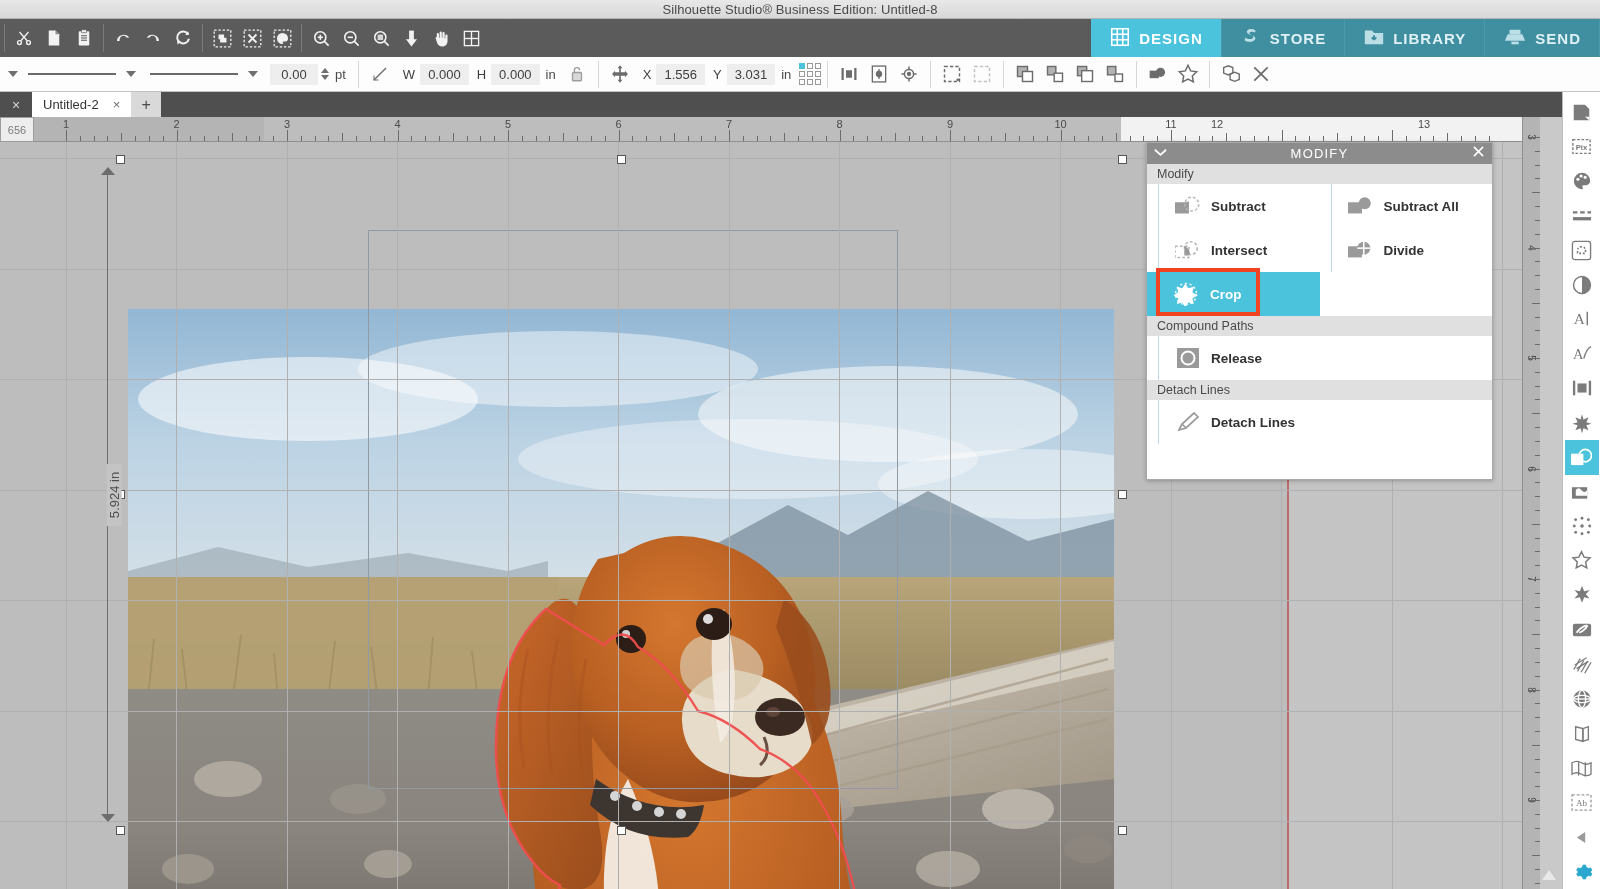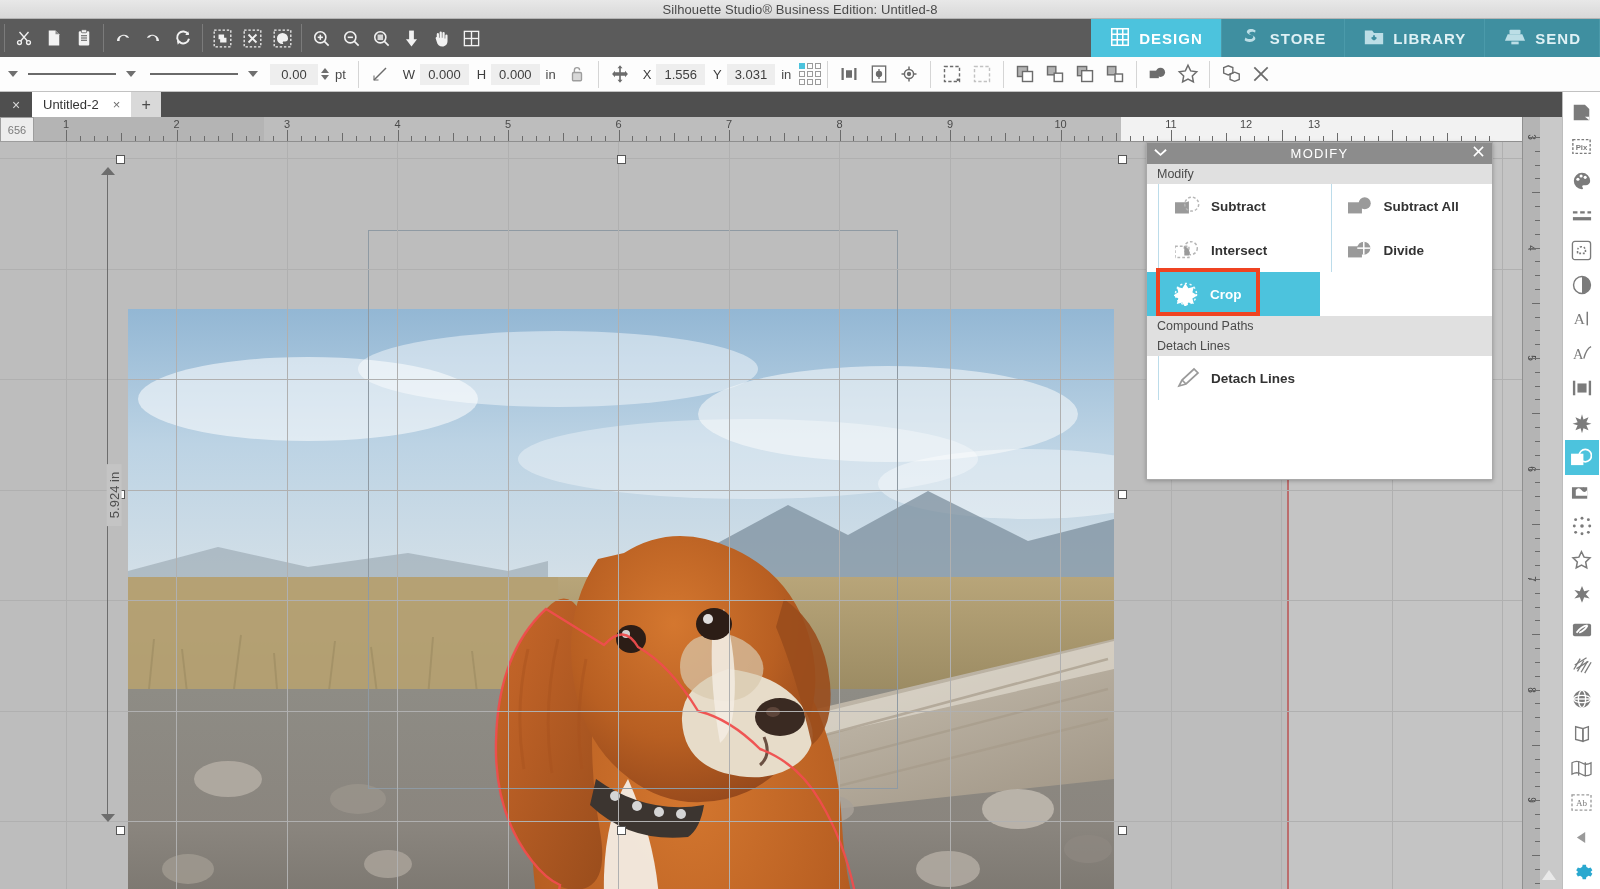--- a/index.html
+++ b/index.html
@@ -598,30 +598,30 @@
       <div class="tick" style="left: 1157.19px; height: 5px;"></div>
       <div class="num" style="left: 1171px;">11</div>
       <div class="tick" style="left: 1171px; height: 11px;"></div>
       <div class="tick" style="left: 1184.81px; height: 5px;"></div>
       <div class="tick" style="left: 1198.62px; height: 5px;"></div>
       <div class="tick" style="left: 1212.44px; height: 5px;"></div>
       <div class="tick" style="left: 1226.25px; height: 8px;"></div>
       <div class="tick" style="left: 1240.06px; height: 5px;"></div>
       <div class="tick" style="left: 1253.88px; height: 5px;"></div>
       <div class="tick" style="left: 1267.69px; height: 5px;"></div>
-      <div class="num" style="left: 1246px;">12</div>
+      <div class="num" style="left: 1217px;">12</div>
       <div class="tick" style="left: 1281.5px; height: 11px;"></div>
       <div class="tick" style="left: 1295.31px; height: 5px;"></div>
       <div class="tick" style="left: 1309.12px; height: 5px;"></div>
       <div class="tick" style="left: 1322.94px; height: 5px;"></div>
       <div class="tick" style="left: 1336.75px; height: 8px;"></div>
       <div class="tick" style="left: 1350.56px; height: 5px;"></div>
       <div class="tick" style="left: 1364.38px; height: 5px;"></div>
       <div class="tick" style="left: 1378.19px; height: 5px;"></div>
-      <div class="num" style="left: 1314px; text-align: center;">13</div>
+      <div class="num" style="left: 1424px; text-align: center;">13</div>
       <div class="tick" style="left: 1392px; height: 11px;"></div>
       <div class="tick" style="left: 1405.81px; height: 5px;"></div>
       <div class="tick" style="left: 1419.62px; height: 5px;"></div>
       <div class="tick" style="left: 1433.44px; height: 5px;"></div>
       <div class="tick" style="left: 1447.25px; height: 8px;"></div>
       <div class="tick" style="left: 1461.06px; height: 5px;"></div>
       <div class="tick" style="left: 1474.88px; height: 5px;"></div>
       <div class="tick" style="left: 1488.69px; height: 5px;"></div>
     </div>
   <div class="hcorner">
@@ -964,20 +964,29 @@
               </svg>
             </span>
           <span>Crop</span>
         </div>
         <div class="cropring"></div>
       </div>
     </div>
 
     <div class="sectionhdr">Compound Paths</div>
     <div class="grid2">
+      <div class="mbtn">
+        <span class="gi">
+          <svg width="24" height="22" viewBox="0 0 24 22">
+            <rect x="1" y="1" width="22" height="20" fill="#9a9a9a"></rect>
+            <circle cx="12" cy="11" r="6.5" fill="#9a9a9a" stroke="#ffffff" stroke-width="2"></circle>
+            </svg>
+          </span>
+        <span>Release</span>
+      </div>
     </div>
 
     <div class="sectionhdr">Detach Lines</div>
     <div>
       <div class="mbtn">
         <span class="gi">
           <svg width="24" height="22" viewBox="0 0 24 22" fill="none" stroke="#9a9a9a" stroke-width="1.7">
             <path d="M3 19 L6 13 L18 2 L22 6 L10 17 Z"></path>
               <line x1="6" y1="13" x2="10" y2="17"></line>
             </svg>

